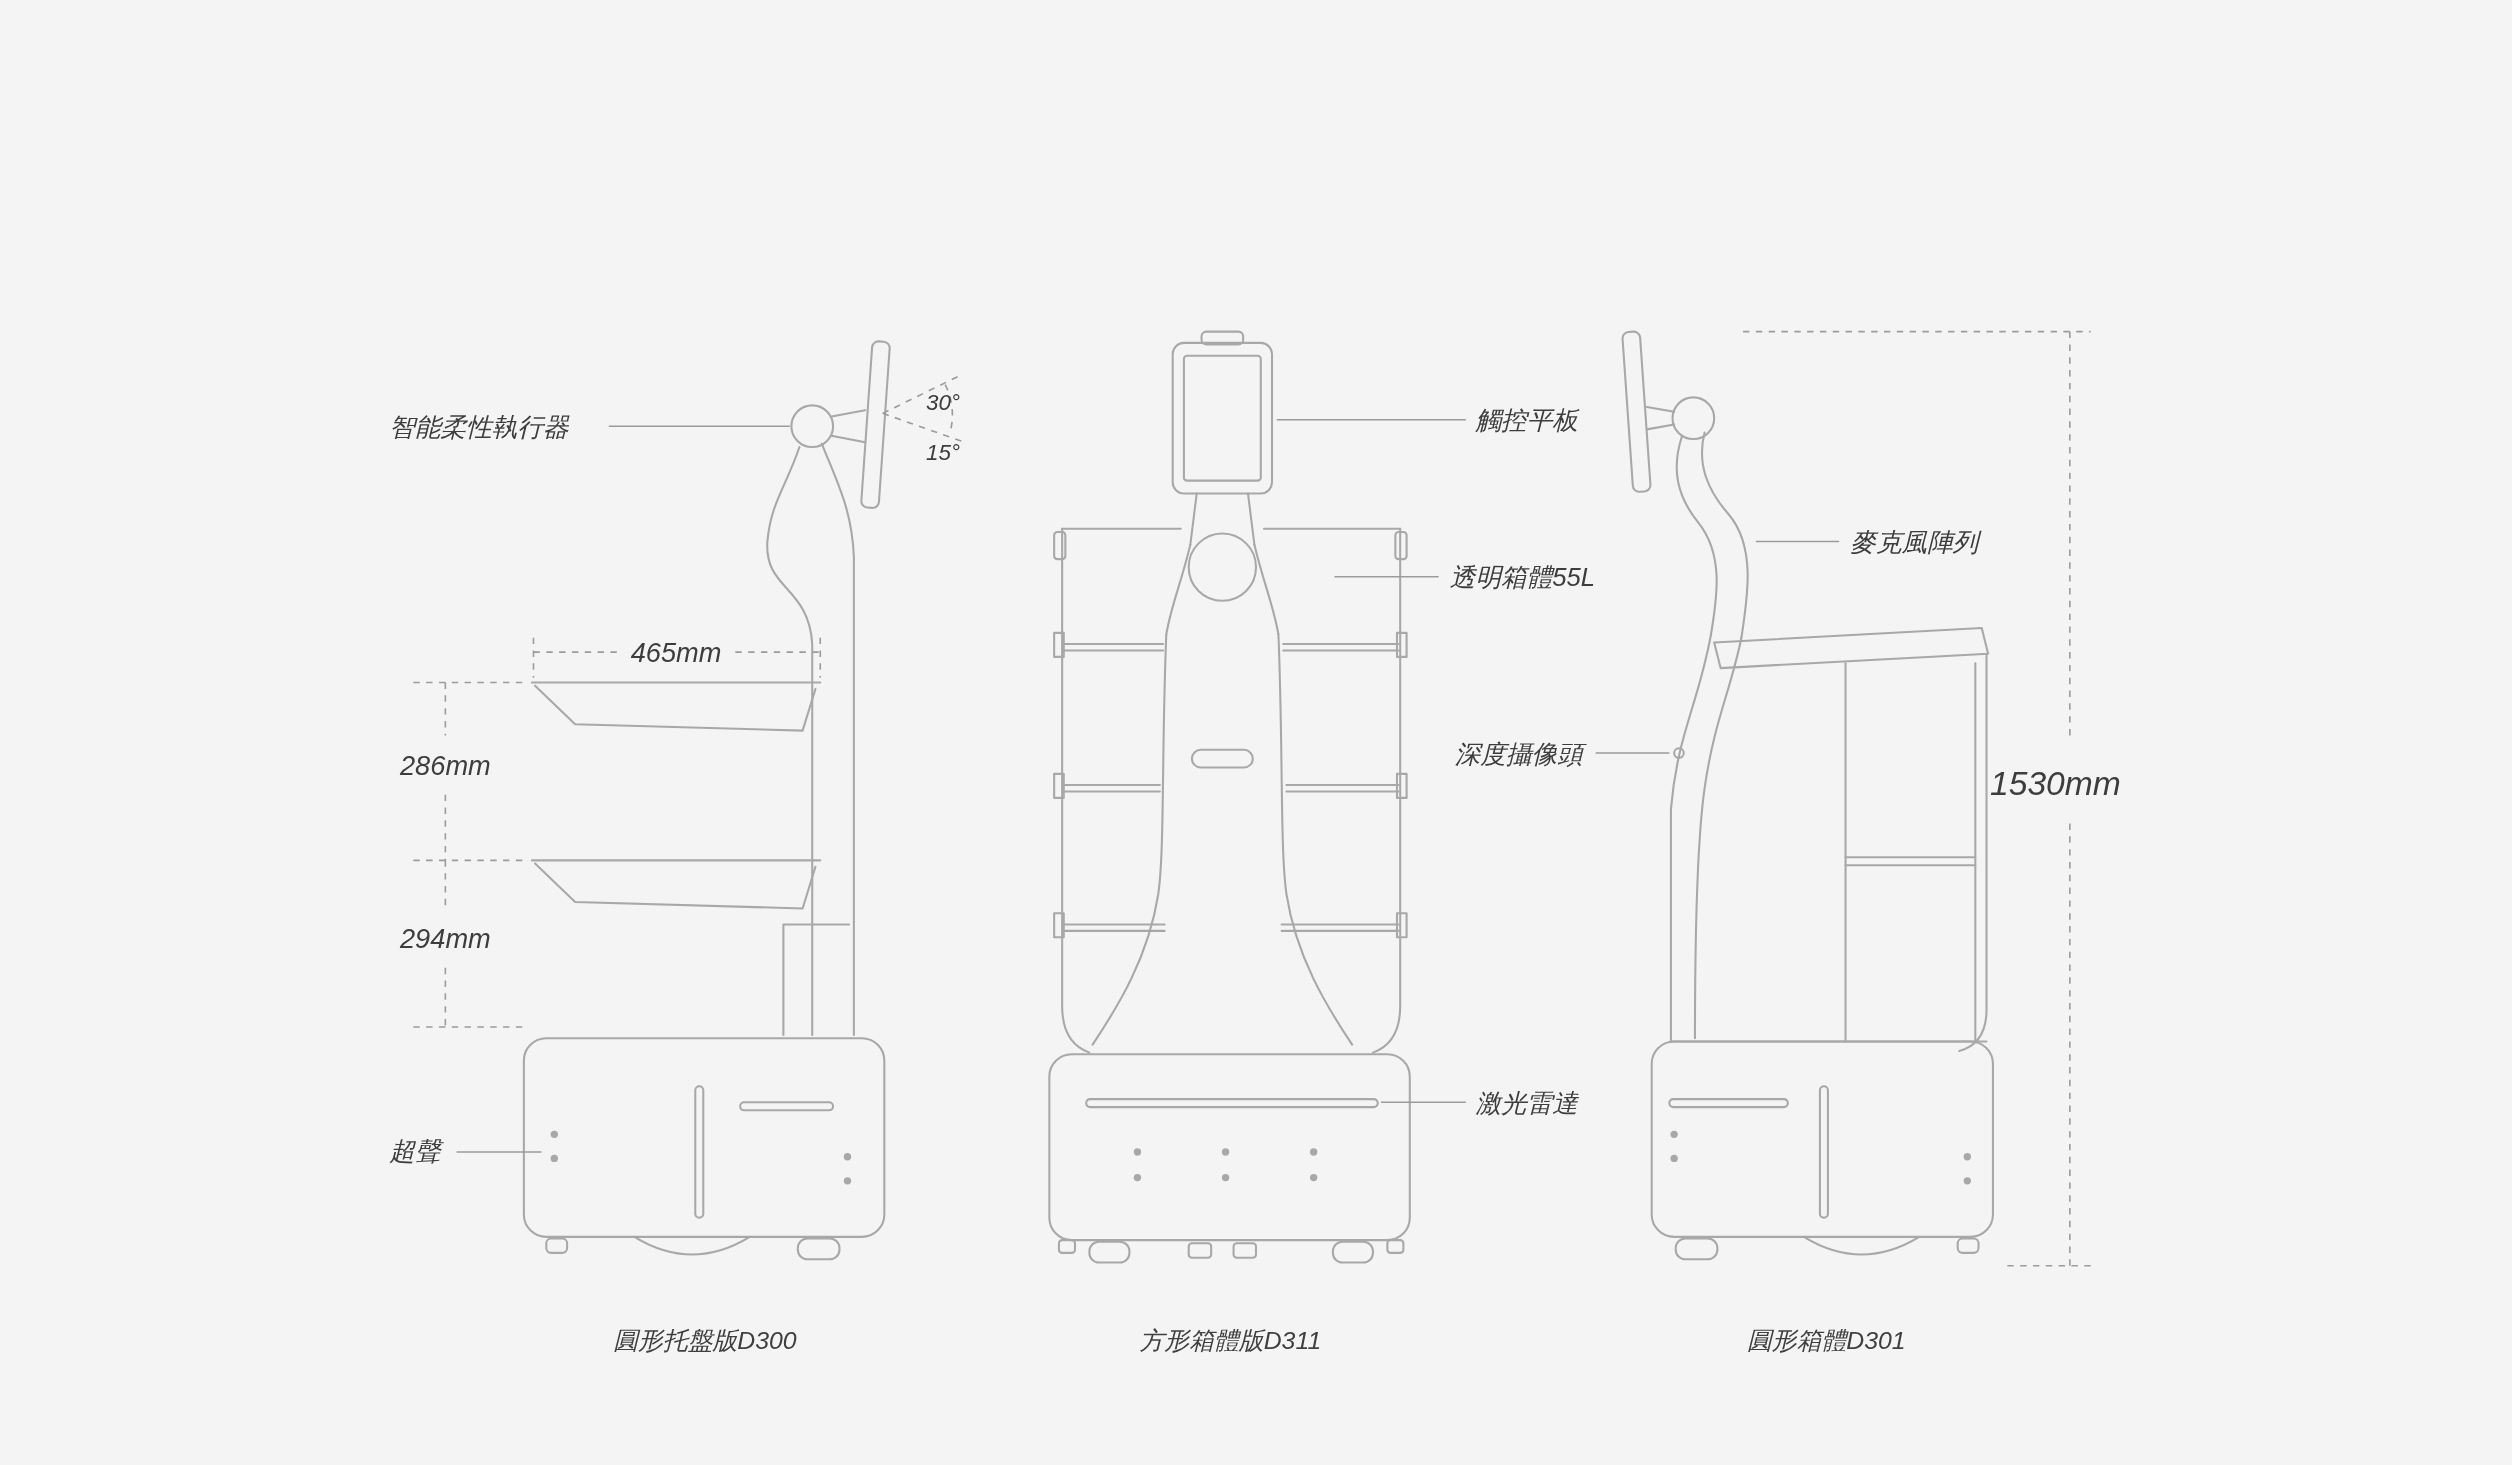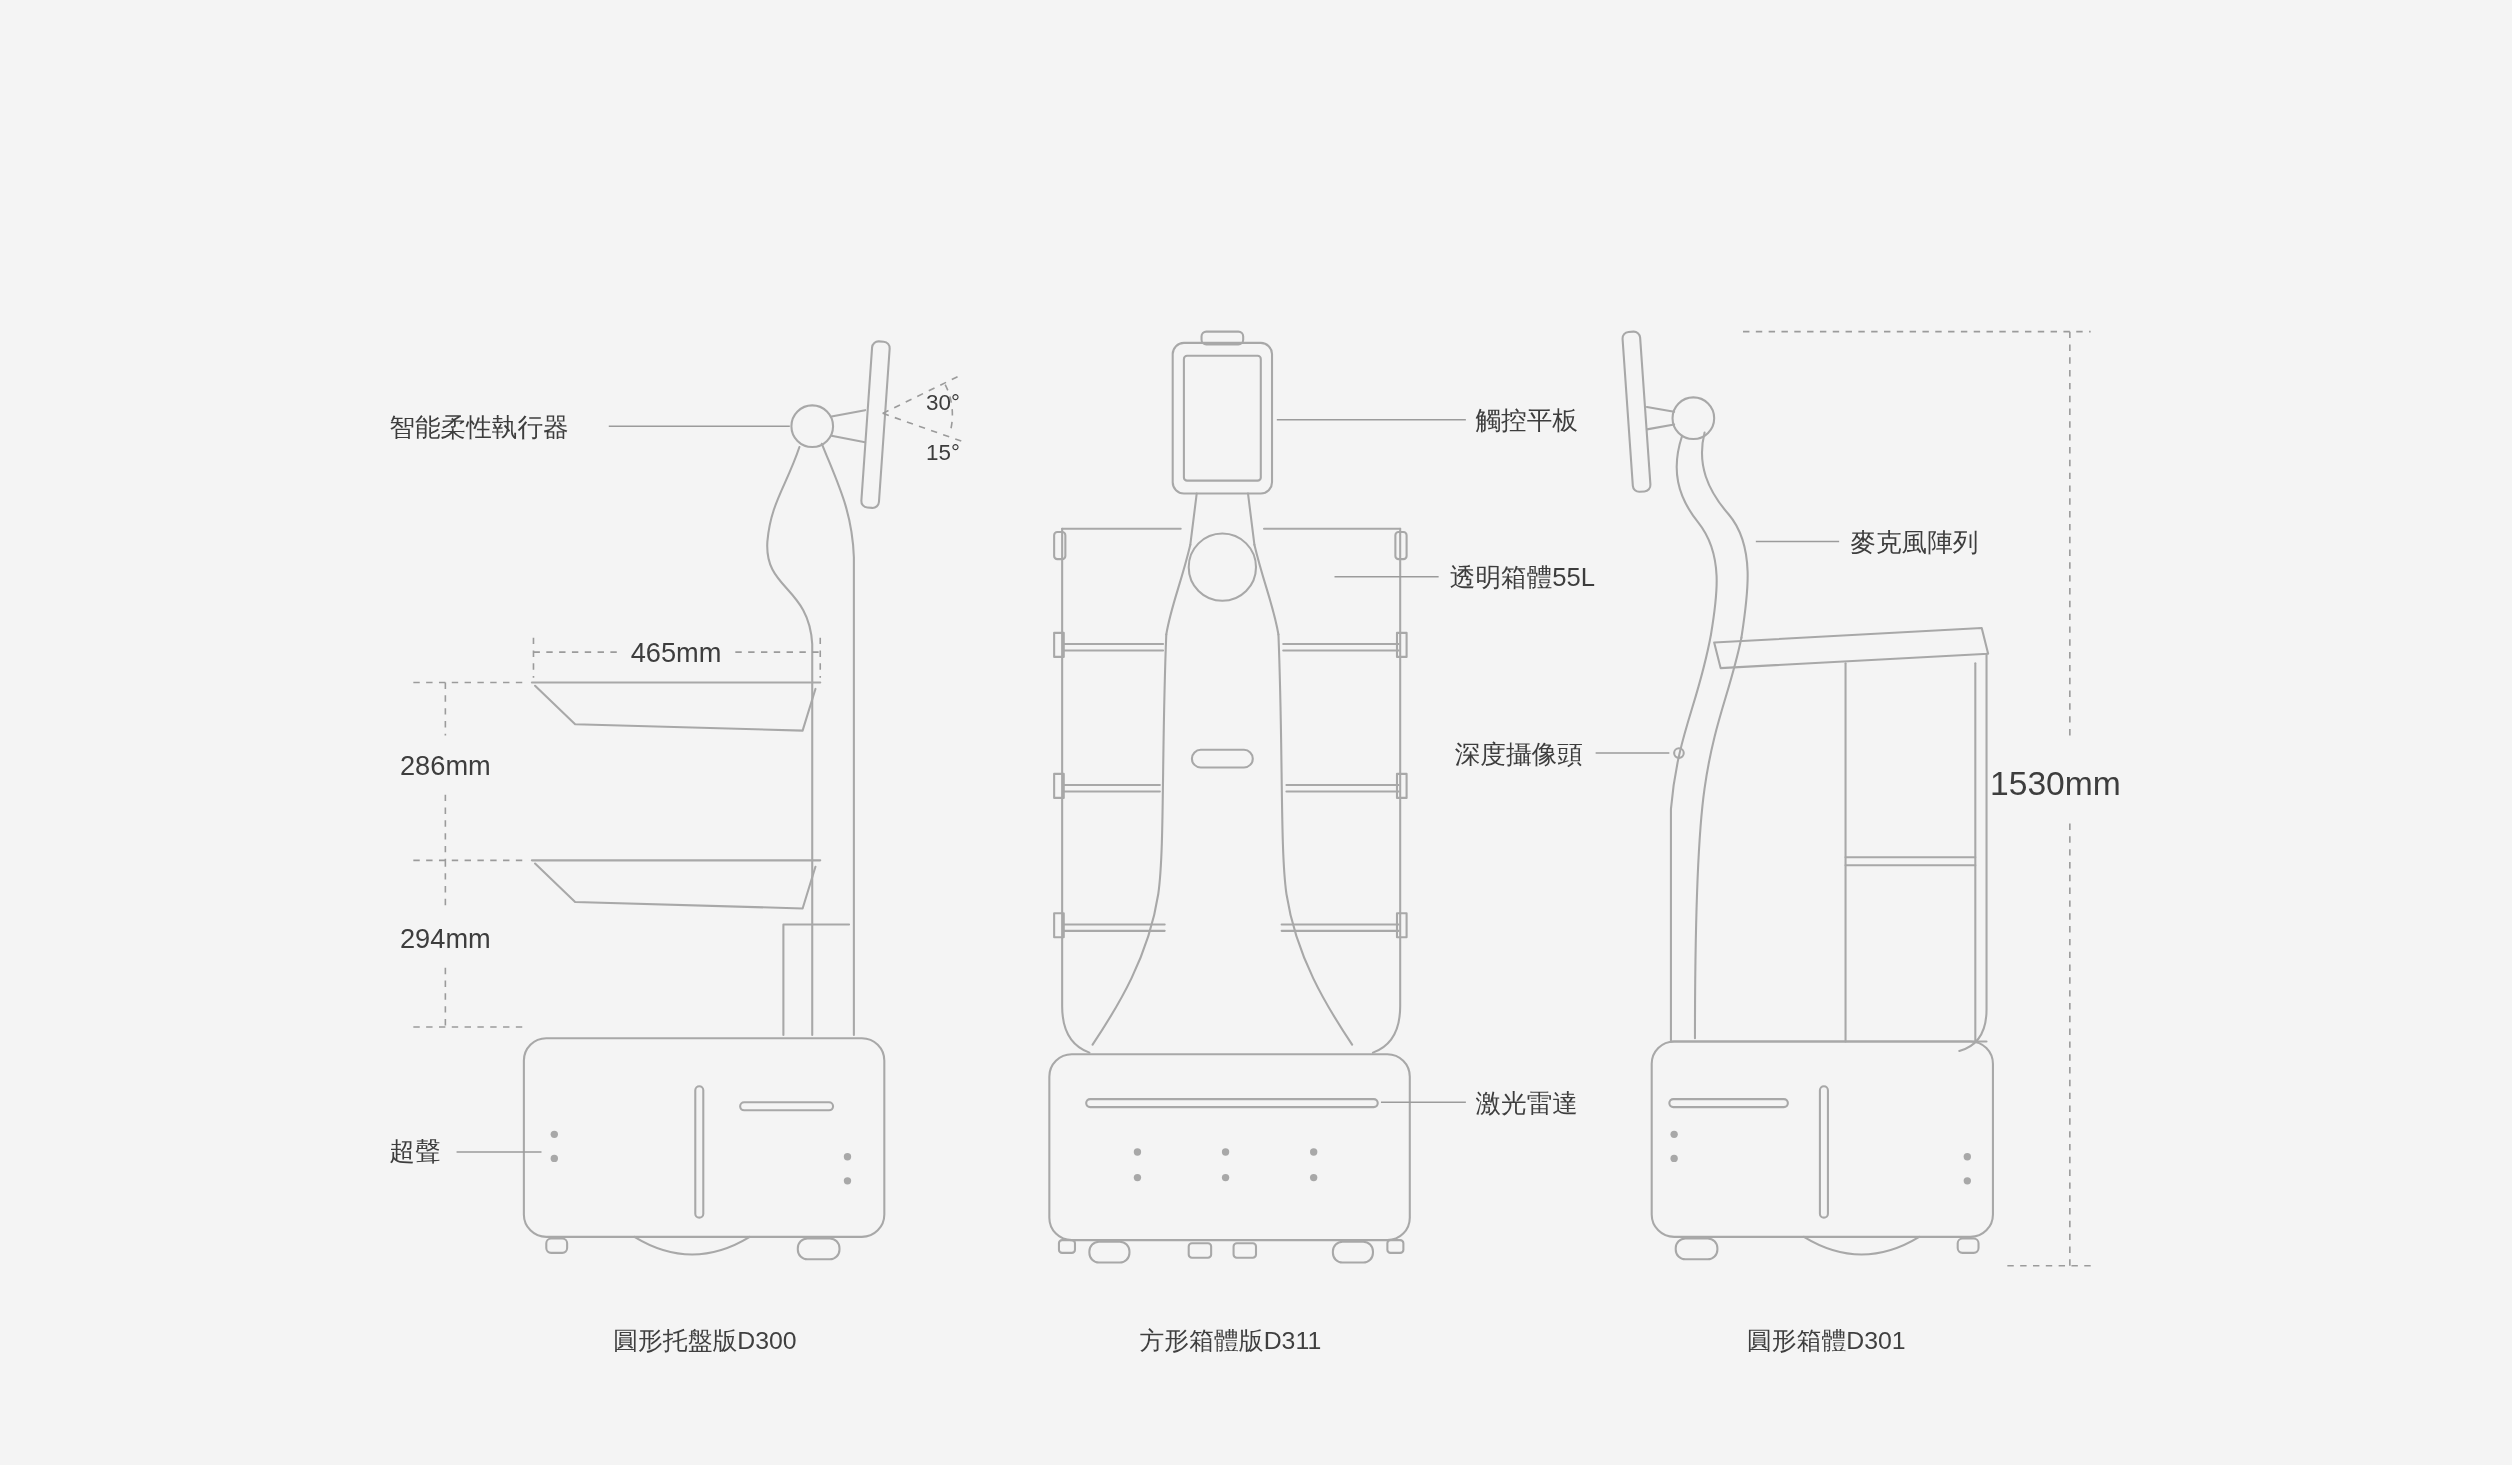--- a/index.html
+++ b/index.html
@@ -7,20 +7,21 @@
     padding: 0;
     background: #f4f4f4;
     font-family: "Liberation Sans", "DejaVu Sans", sans-serif;
   }
   .stage {
     position: relative;
     width: 2512px;
     height: 1410px;
     background: #f4f4f4;
     overflow: hidden;
+    font-style: italic;
   }
   svg { display: block; }
   text {
     fill: #3d3d3d;
     font-family: "Liberation Sans", "DejaVu Sans", sans-serif;
   }
   .lbl   { font-size: 16px; }
   .dim   { font-size: 17px; }
   .dimbig{ font-size: 21px; }
   .cap   { font-size: 15.5px; fill: #3f3f3f; }

